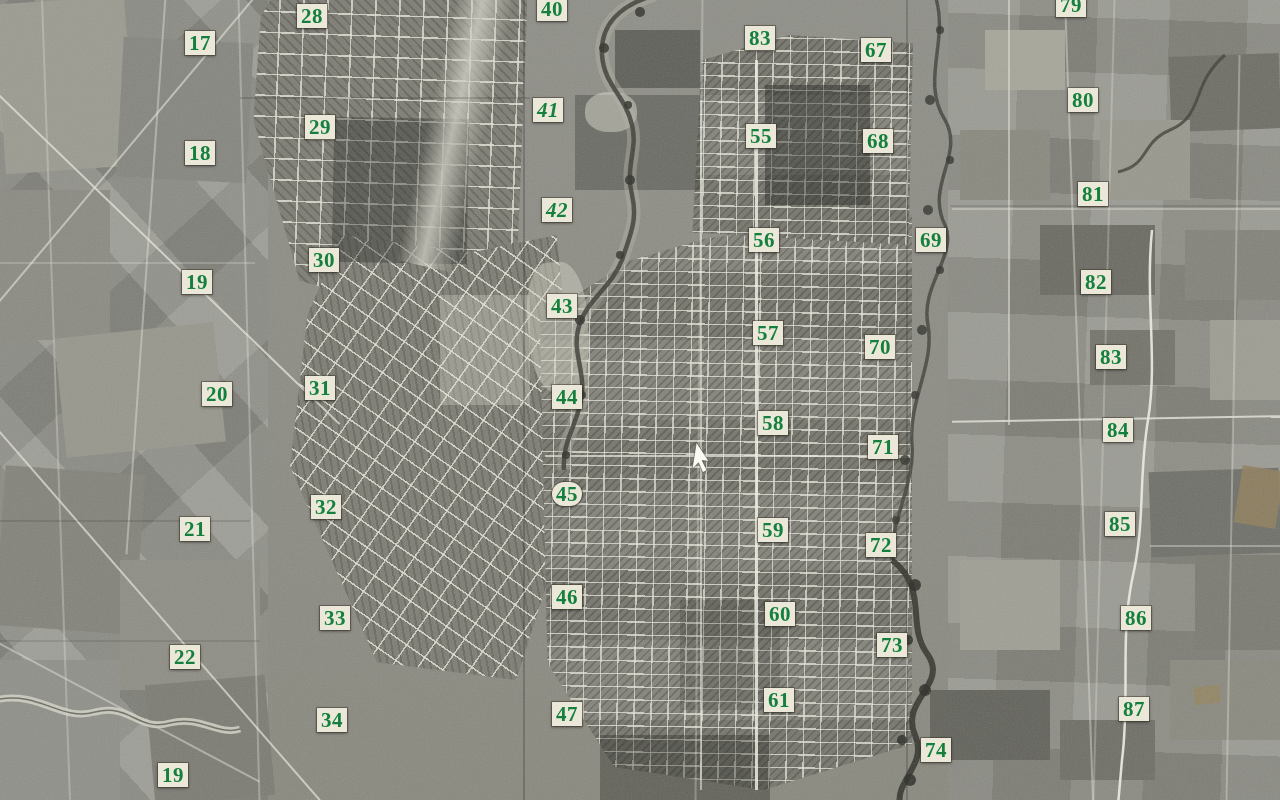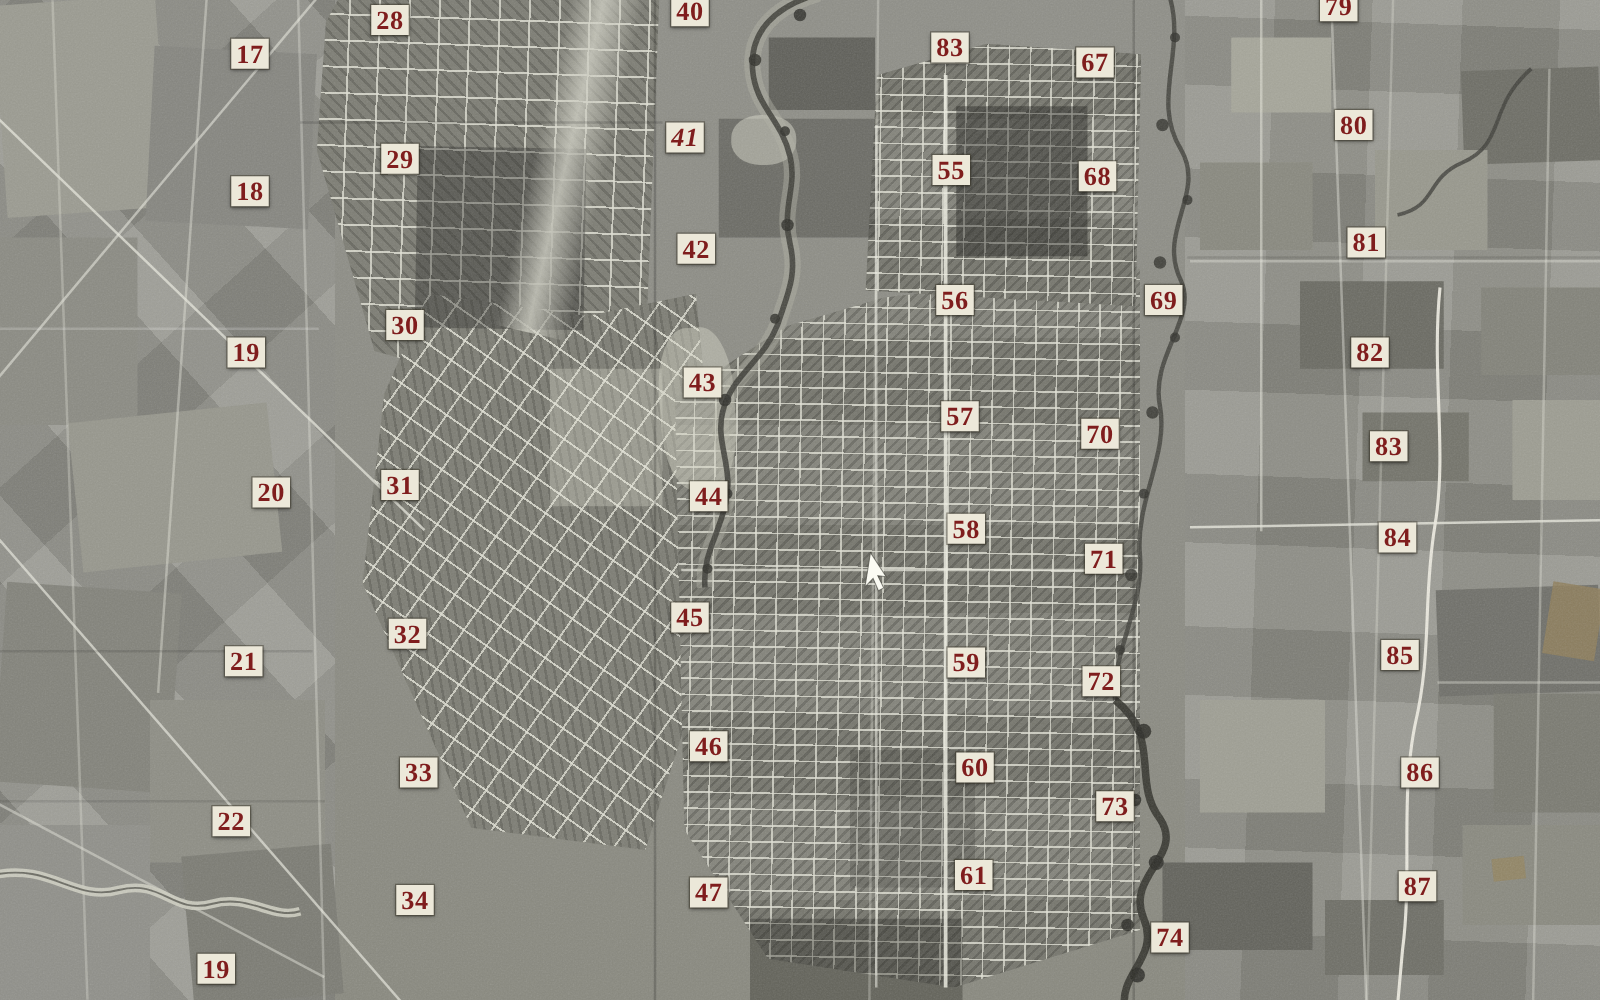--- a/index.html
+++ b/index.html
@@ -23,21 +23,21 @@
       repeating-linear-gradient(45deg, rgba(35,35,30,0.22) 0 2px, rgba(0,0,0,0) 2px 7px);}
   .grid-diag{background-image:
       repeating-linear-gradient(35deg, rgba(224,224,212,0.85) 0 1.5px, rgba(0,0,0,0) 1.5px 19px),
       repeating-linear-gradient(125deg, rgba(224,224,212,0.8) 0 1.5px, rgba(0,0,0,0) 1.5px 22px),
       repeating-linear-gradient(80deg, rgba(35,35,30,0.2) 0 2px, rgba(0,0,0,0) 2px 7px);}
   .grid-city{background-image:
       repeating-linear-gradient(1deg, rgba(226,226,214,0.8) 0 1.3px, rgba(0,0,0,0) 1.3px 13px),
       repeating-linear-gradient(91deg, rgba(226,226,214,0.75) 0 1.3px, rgba(0,0,0,0) 1.3px 17px),
       repeating-linear-gradient(135deg, rgba(30,30,26,0.22) 0 2px, rgba(0,0,0,0) 2px 6px),
       repeating-linear-gradient(0deg, rgba(0,0,0,0.06) 0 70px, rgba(255,255,255,0.05) 70px 150px);}
-  .lbl{transform:translate(-50%,-50%);background:#ece8d9;color:#7f1d1d;
+  .lbl{transform:translate(-50%,-50%);background:#ece8d9;color:#15803d;
        font-weight:bold;font-size:21px;line-height:24px;padding:0 4px;
        letter-spacing:0.5px;white-space:nowrap;
        box-shadow:0 0 0 1px rgba(60,55,40,0.45), 0 1px 3px rgba(0,0,0,0.55);
        font-family:"Liberation Serif",serif;z-index:30;}
   #rivers,#grain,#cursor{pointer-events:none;}
   #rivers{left:0;top:0;z-index:10;}
   #grain{left:0;top:0;z-index:20;opacity:0.16;}
   #labels{left:0;top:0;width:100%;height:100%;z-index:30;pointer-events:none;}
   #cursor{z-index:40;}
 </style>
@@ -192,24 +192,24 @@
       <div class="lbl" style="left: 173px; top: 775px;">19</div>
       <div class="lbl" style="left: 312px; top: 16px;">28</div>
       <div class="lbl" style="left: 320px; top: 127px;">29</div>
       <div class="lbl" style="left: 324px; top: 260px;">30</div>
       <div class="lbl" style="left: 320px; top: 388px;">31</div>
       <div class="lbl" style="left: 326px; top: 507px;">32</div>
       <div class="lbl" style="left: 335px; top: 618px;">33</div>
       <div class="lbl" style="left: 332px; top: 720px;">34</div>
       <div class="lbl" style="left: 552px; top: 9px;">40</div>
       <div class="lbl" style="left: 548px; top: 110px; font-style: italic;">41</div>
-      <div class="lbl" style="left: 557px; top: 199px;">42</div>
+      <div class="lbl" style="left: 557px; top: 210px; font-style: italic;">42</div>
       <div class="lbl" style="left: 562px; top: 306px;">43</div>
       <div class="lbl" style="left: 567px; top: 397px;">44</div>
-      <div class="lbl" style="left: 552px; top: 494px;">45</div>
+      <div class="lbl" style="left: 567px; top: 494px; border-radius: 12px;">45</div>
       <div class="lbl" style="left: 567px; top: 597px;">46</div>
       <div class="lbl" style="left: 567px; top: 714px;">47</div>
       <div class="lbl" style="left: 760px; top: 38px;">83</div>
       <div class="lbl" style="left: 761px; top: 136px;">55</div>
       <div class="lbl" style="left: 764px; top: 240px;">56</div>
       <div class="lbl" style="left: 768px; top: 333px;">57</div>
       <div class="lbl" style="left: 773px; top: 423px;">58</div>
       <div class="lbl" style="left: 773px; top: 530px;">59</div>
       <div class="lbl" style="left: 780px; top: 614px;">60</div>
       <div class="lbl" style="left: 779px; top: 700px;">61</div>

